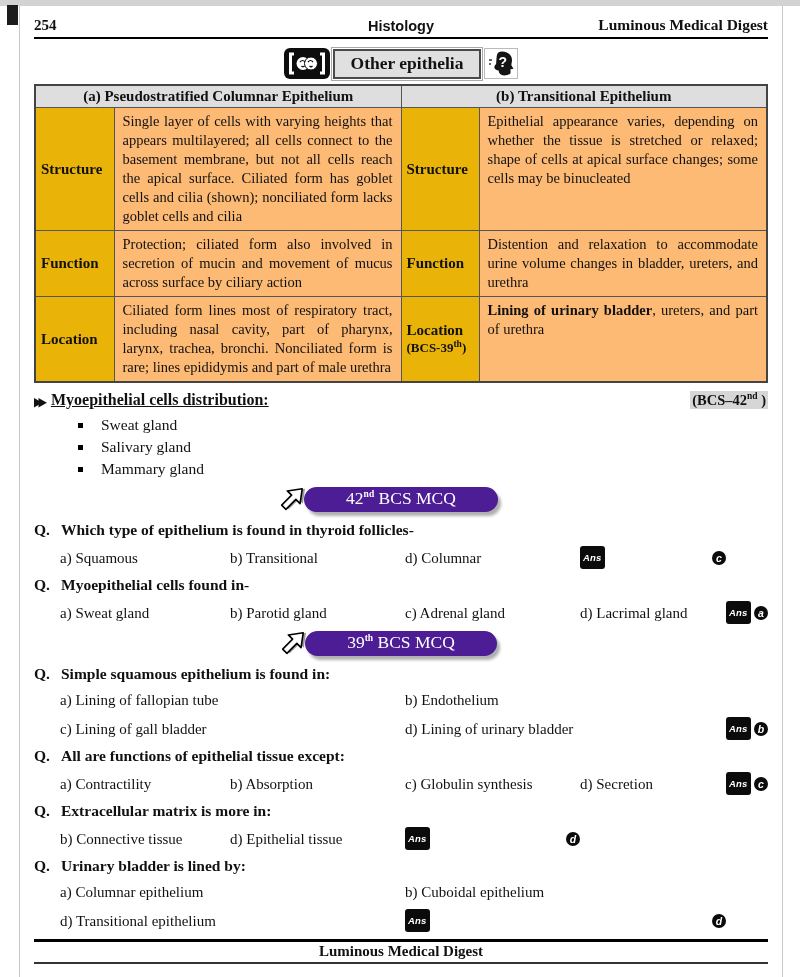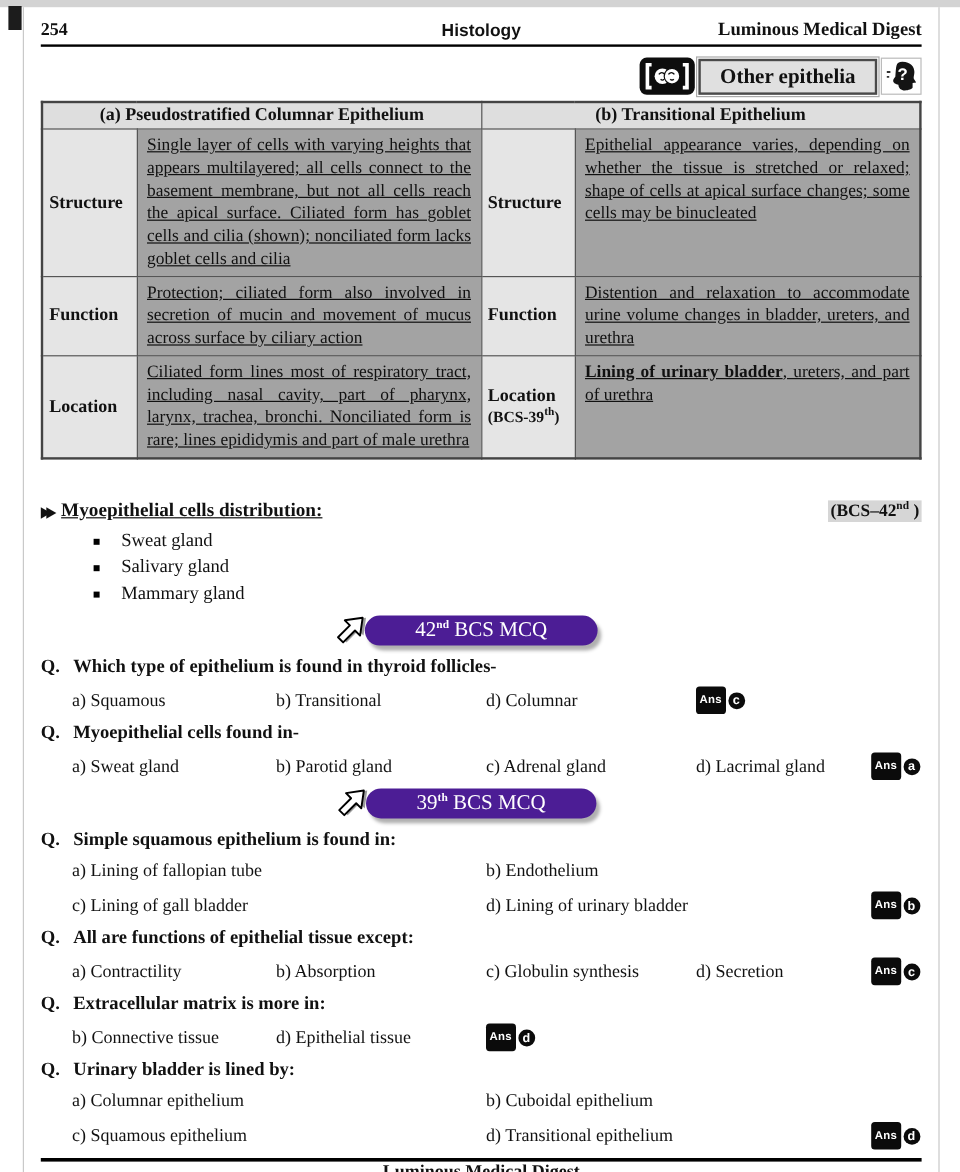--- a/index.html
+++ b/index.html
@@ -15,63 +15,63 @@
 
   .content { padding:16px 32px 0 34px; }
 
   
   .page-header { display:flex; align-items:flex-end; border-bottom:2px solid #000; padding-bottom:3px; font-weight:bold; font-size:15px; }
   .page-header .l { flex:1; text-align:left; }
   .page-header .c { flex:1; text-align:center; font-family:"Liberation Sans",sans-serif; font-size:14.5px; }
   .page-header .r { flex:1; text-align:right; font-size:15.5px; }
 
   
-  .topic-banner { display:flex; justify-content:flex-end; align-items:center; gap:3px; margin:9px auto 5px; }
+  .topic-banner { display:flex; justify-content:center; align-items:center; gap:3px; margin:9px auto 5px; }
   .icon-brains { width:46px; height:31px; background:#0d0d0d; border-radius:6px; display:flex; align-items:center; justify-content:center; }
   .topic-title { border:2px solid #4a4a4a; outline:1px solid #aaa; outline-offset:1px; background:#e0e0e0; padding:2px 16px 3px; font-weight:bold; font-size:17.5px; }
   .icon-headq { width:34px; height:31px; background:#fff; border:1px solid #bbb; display:flex; align-items:center; justify-content:center; position:relative; }
   .icon-headq .qmark { position:absolute; color:#fff; font-weight:bold; font-size:14px; font-family:"Liberation Sans",sans-serif; top:5px; left:13px; }
 
   
   table.cmp-table { width:100%; border-collapse:collapse; margin-top:4px; border:2px solid #444; }
   .cmp-table th { border:1px solid #555; background:#dedede; font-size:15px; padding:2px 2px; font-weight:bold; }
   .cmp-table td { border:1px solid #555; vertical-align:middle; font-size:14.5px; }
-  td.lbl { background:#e5e5e5; font-weight:bold; width:67px; padding:3px 5px; font-size:15px; }
+  td.lbl { background:#eab308; font-weight:bold; width:67px; padding:3px 5px; font-size:15px; }
   td.lbl .lbl-sub { font-size:13px; font-weight:bold; }
-  td.cnt { padding:4px 8px; text-align:justify; line-height:19px; background:#a3a3a3;text-decoration:underline; }
+  td.cnt { padding:4px 8px; text-align:justify; line-height:19px; background:#fdba74; }
   td.cnt.top { vertical-align:top; }
   col.ca { width:287px; } col.cb { width:288px; } col.la { width:79px; } col.lb { width:78px; }
 
   sup { vertical-align:super; font-size:9.5px; font-weight:bold; }
 
   
   .note-head { display:flex; align-items:baseline; margin-top:8px; }
   .ff-icon { font-size:11px; letter-spacing:-4px; margin-right:8px; transform:scaleY(1.15); display:inline-block; }
-  .note-title { font-weight:bold; text-decoration:underline; font-size:16px;margin-top:26px; }
+  .note-title { font-weight:bold; text-decoration:underline; font-size:16px; }
   .bcs-badge { margin-left:auto; background:#d6d6d6; font-weight:bold; font-size:14.5px; padding:0 2px; white-space:nowrap; }
   ul.note-list { list-style:none; margin:5px 0 2px 44px; }
   ul.note-list li { font-size:15.5px; line-height:22px; display:flex; align-items:center; }
   .sq { width:5px; height:5px; background:#000; display:inline-block; margin-right:18px; flex:0 0 auto; }
 
   
   .pill-row { display:flex; justify-content:center; margin:7px 0 9px; }
   .pill { position:relative; background:#4c1d95; color:#fff; border-radius:13px; padding:1px 42px 3px; font-size:17.5px; box-shadow:3px 4px 3px #b0b0b0; }
   .pill sup { color:#fff; }
   .pill-arrow { position:absolute; left:-30px; top:-8px; width:38px; height:38px; }
 
   
   .q-head { display:flex; gap:9px; font-weight:bold; font-size:15.5px; margin-bottom:7px; }
   .q-head .q-label { width:18px; flex:0 0 auto; }
   .opts { display:grid; padding-left:26px; font-size:15px; align-items:center; margin-bottom:7px; line-height:20px; }
   .opts.row4 { grid-template-columns:170px 175px 175px 1fr 42px; }
   .opts.grid2 { grid-template-columns:345px 1fr 42px; }
   .q { margin-bottom:1px; }
 
   
-  .ans { display:flex; align-items:center; justify-content:flex-start; }
+  .ans { display:flex; align-items:center; justify-content:space-between;font-style:italic; }
   .ans-box { background:#0b0b0b; color:#fff; font-size:9.5px; font-weight:bold; font-family:"Liberation Sans",sans-serif; padding:1.5px 3px; border-radius:3px; letter-spacing:0.2px; }
   .ans-letter { background:#0b0b0b; color:#fff; width:14px; height:14px; border-radius:50%; display:flex; align-items:center; justify-content:center; font-size:10.5px; font-weight:bold; font-family:"Liberation Sans",sans-serif; margin-left:2px; flex:0 0 auto; }
 
   
   .page-footer { margin-top:2px; border-top:3px solid #000; border-bottom:2px solid #333; text-align:center; font-weight:bold; font-size:15px; padding:1px 0 2px; }
 </style>
 </head>
 <body>
 
 <div class="top-strip"></div>
@@ -281,21 +281,20 @@
     <div class="q-head">
         <span class="q-label">Q.</span>
         <span>Urinary bladder is lined by:</span>
       </div>
     <div class="opts grid2">
       <span>a) Columnar epithelium</span>
       <span>b) Cuboidal epithelium</span>
       <span></span>
     </div>
     <div class="opts grid2">
-      <span>c) Squamous epithelium</span>
       <span>d) Transitional epithelium</span>
       <span class="ans">
           <span class="ans-box">Ans</span>
           <span class="ans-letter">d</span>
         </span>
     </div>
   </div>
 
   <footer class="page-footer">
     <span>Luminous Medical Digest</span>

